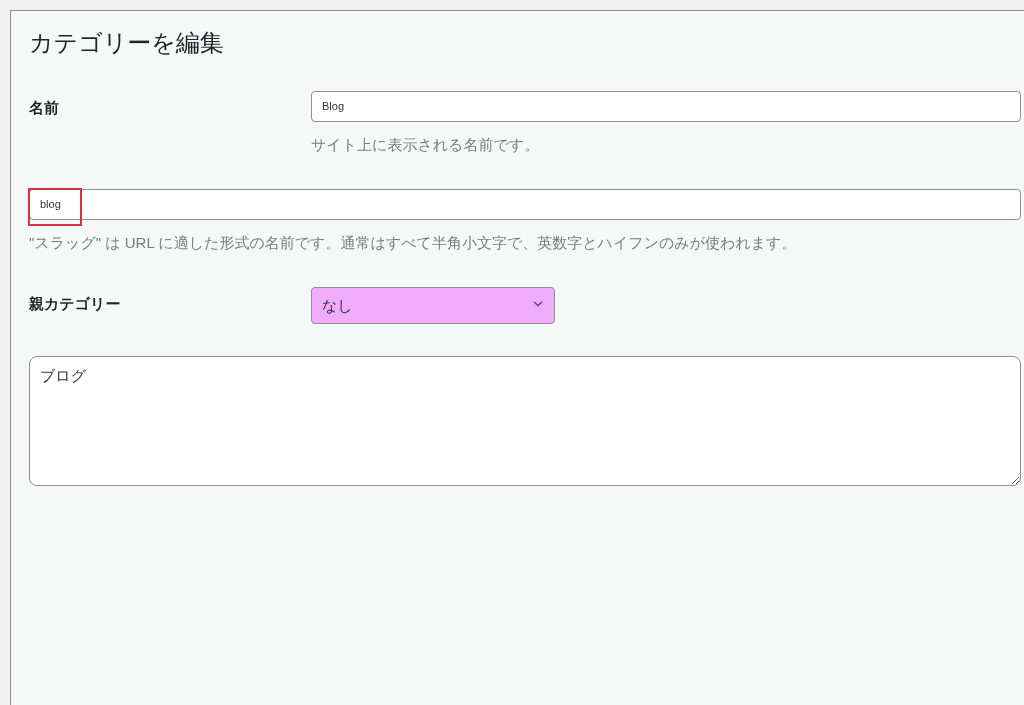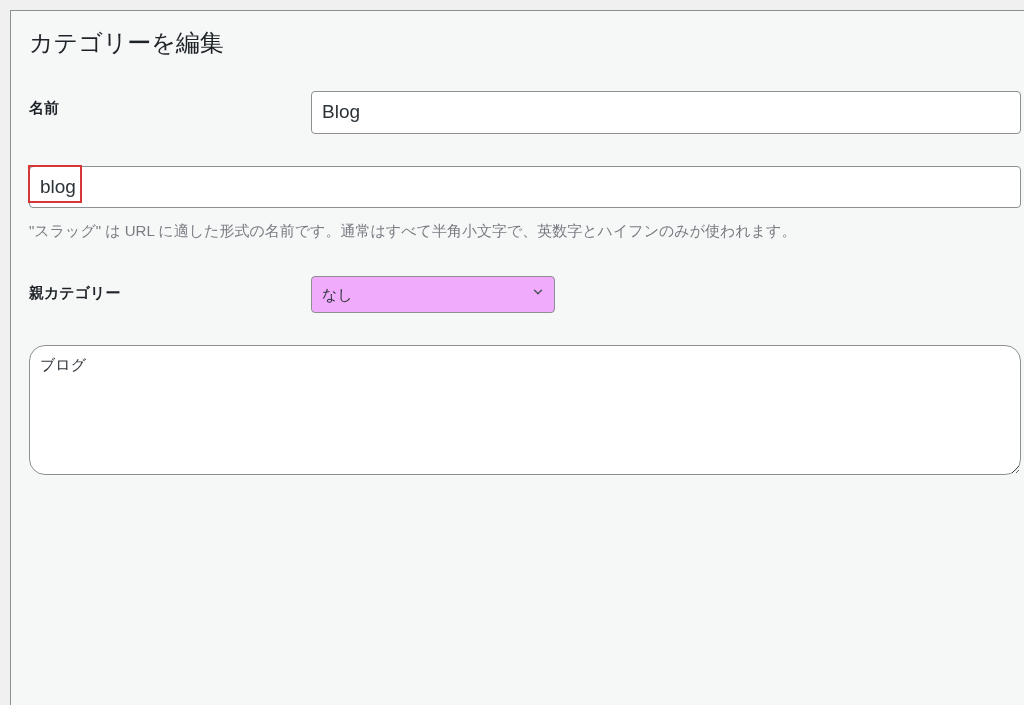--- a/index.html
+++ b/index.html
@@ -44,21 +44,21 @@
       color: #1d2327;
       padding-top: 8px;
     }
     .form-field {
       flex: 1;
       padding-right: 6px;
     }
     .text-input {
       width: 100%;
       padding: 6px 10px;
-      font-size: 19px;
+      font-size: 11px;
       line-height: 1.5;
       color: #2c3338;
       background: #fff;
       border: 1px solid #8c8f94;
       border-radius: 4px;
       outline: none;
     }
     .select-wrap {
       position: relative;
       display: inline-block;
@@ -88,21 +88,21 @@
     }
     .textarea-input {
       width: 100%;
       min-height: 130px;
       padding: 8px 10px;
       font-size: 15px;
       line-height: 1.5;
       color: #2c3338;
       background: #fff;
       border: 1px solid #8c8f94;
-      border-radius: 16px;
+      border-radius: 8px;
       resize: both;
       outline: none;
       font-family: inherit;
     }
     .description {
       margin-top: 10px;
       font-size: 15px;
       line-height: 1.7;
       color: #787c82;
     }
@@ -118,20 +118,21 @@
 </head>
 <body>
 
 <div class="container">
   <h1>カテゴリーを編集</h1>
 
   <div class="form-row">
     <div class="form-label">名前</div>
     <div class="form-field">
       <input type="text" class="text-input" value="Blog" style="">
+      <p class="description">サイト上に表示される名前です。</p>
     </div>
   </div>
 
   <div class="form-row">
     <div class="form-field">
       <div class="slug-wrap">
         <input type="text" class="text-input" value="blog" style="">
         <div class="highlight-box" style="left:-1px; top:-1px; width:54px; height:38px;"></div>
       </div>
       <p class="description">"スラッグ" は URL に適した形式の名前です。通常はすべて半角小文字で、英数字とハイフンのみが使われます。</p>

